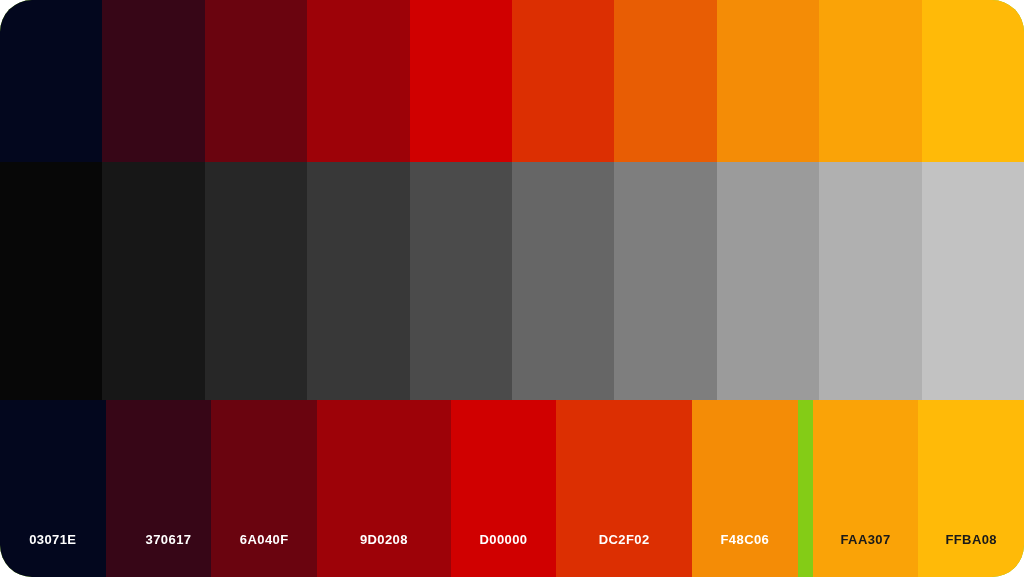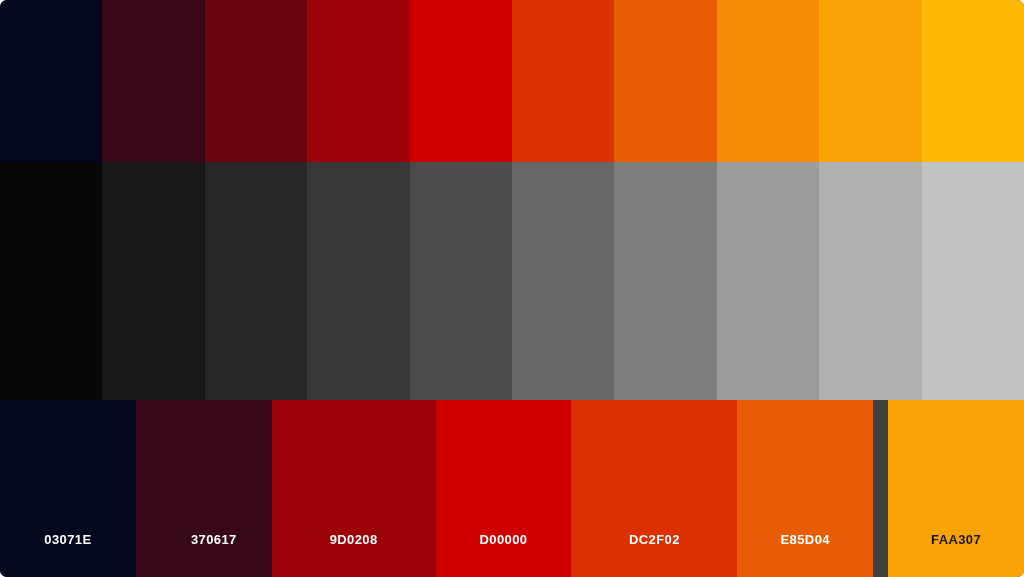--- a/index.html
+++ b/index.html
@@ -12,23 +12,23 @@
     font-family: "Liberation Sans", sans-serif;
     width: 1024px;
     height: 577px;
     overflow: hidden;
   }
 
   #palette-card {
     position: relative;
     width: 1024px;
     height: 577px;
-    border-radius: 7px;
+    border-radius: 32px;
     overflow: hidden;
-    background: #404040;
+    background: #84cc16;
   }
 
   .band {
     position: absolute;
     left: 0;
     width: 1024px;
     display: flex;
   }
 
   #band-color-top {
@@ -102,30 +102,36 @@
       <div class="swatch" style="background: rgb(194, 194, 194);"></div>
     </div>
 
   <div class="band" id="band-color-bottom">
       <div class="swatch" style="background: rgb(3, 7, 30);">
         <span class="swatch-label" style="color: rgb(255, 255, 255);">03071E</span>
       </div>
       <div class="swatch" style="background: rgb(55, 6, 23);">
         <span class="swatch-label" style="color: rgb(255, 255, 255); margin-left: 20px;">370617</span>
       </div>
+      <div class="swatch" style="background: rgb(106, 4, 15);">
+        <span class="swatch-label" style="color: rgb(255, 255, 255);">6A040F</span>
+      </div>
       <div class="swatch" style="background: rgb(157, 2, 8); padding-left: 28px;">
         <span class="swatch-label" style="color: rgb(255, 255, 255);">9D0208</span>
       </div>
       <div class="swatch" style="background: rgb(208, 0, 0);">
         <span class="swatch-label" style="color: rgb(255, 255, 255);">D00000</span>
       </div>
       <div class="swatch" style="background: rgb(220, 47, 2); padding-left: 30px;">
         <span class="swatch-label" style="color: rgb(255, 255, 255);">DC2F02</span>
       </div>
-      <div class="swatch" style="background: rgb(232, 93, 4);">
-        <span class="swatch-label" style="color: rgb(255, 255, 255);">E85D04</span>
+      <div class="swatch" style="background: rgb(244, 140, 6);">
+        <span class="swatch-label" style="color: rgb(255, 255, 255);">F48C06</span>
       </div>
       <div class="swatch" style="background: rgb(250, 163, 7); margin-left: 15px;">
         <span class="swatch-label" style="color: rgb(26, 26, 26);">FAA307</span>
+      </div>
+      <div class="swatch" style="background: rgb(255, 186, 8);">
+        <span class="swatch-label" style="color: rgb(26, 26, 26);">FFBA08</span>
       </div>
     </div>
 
 </div>
 
 </body></html>

